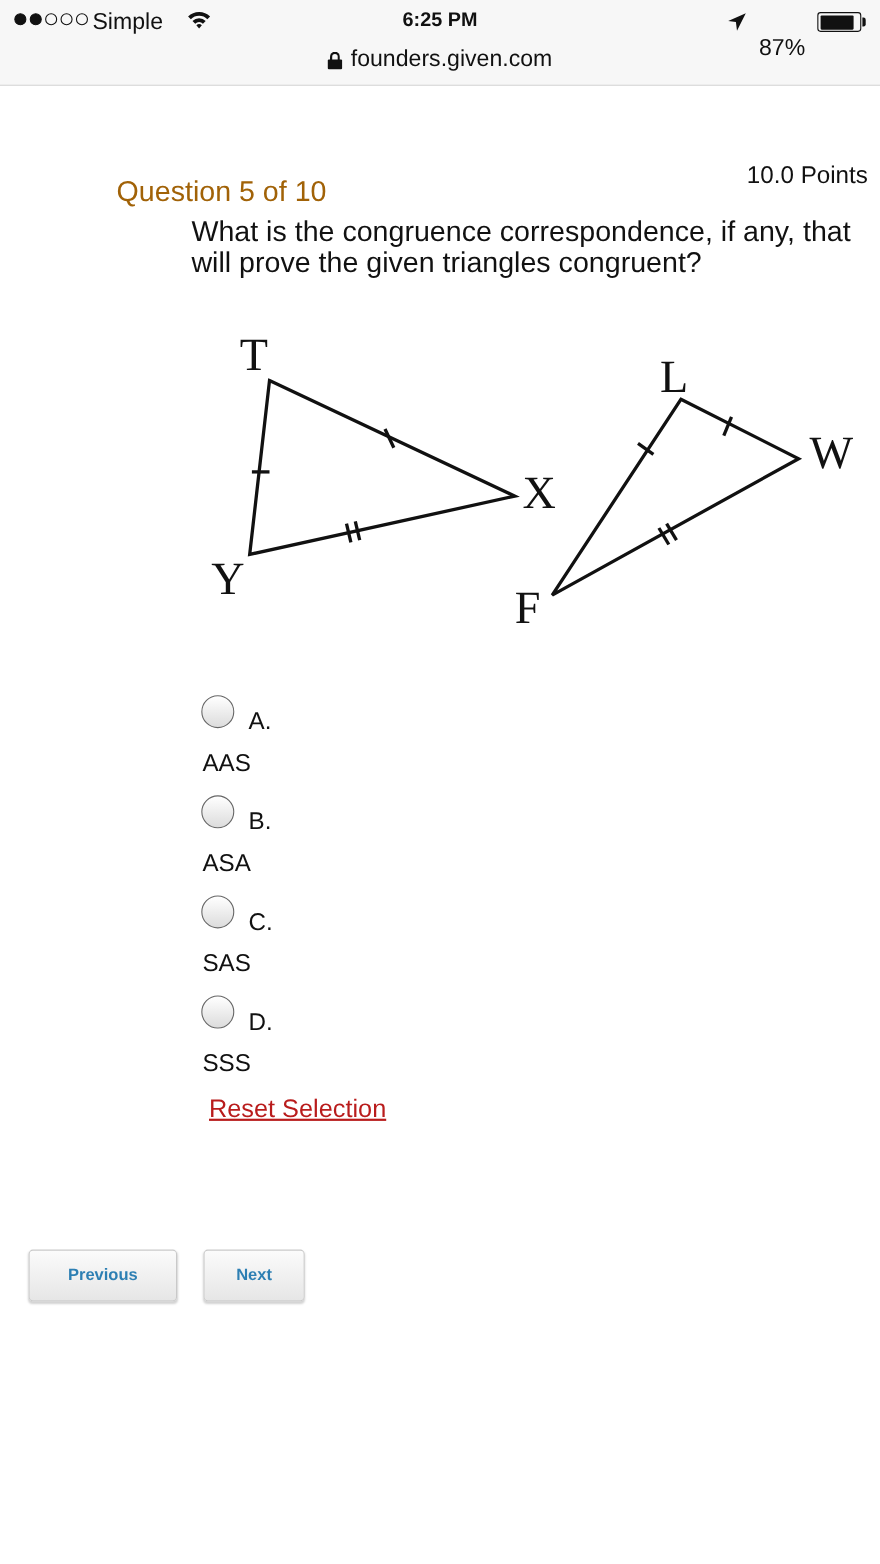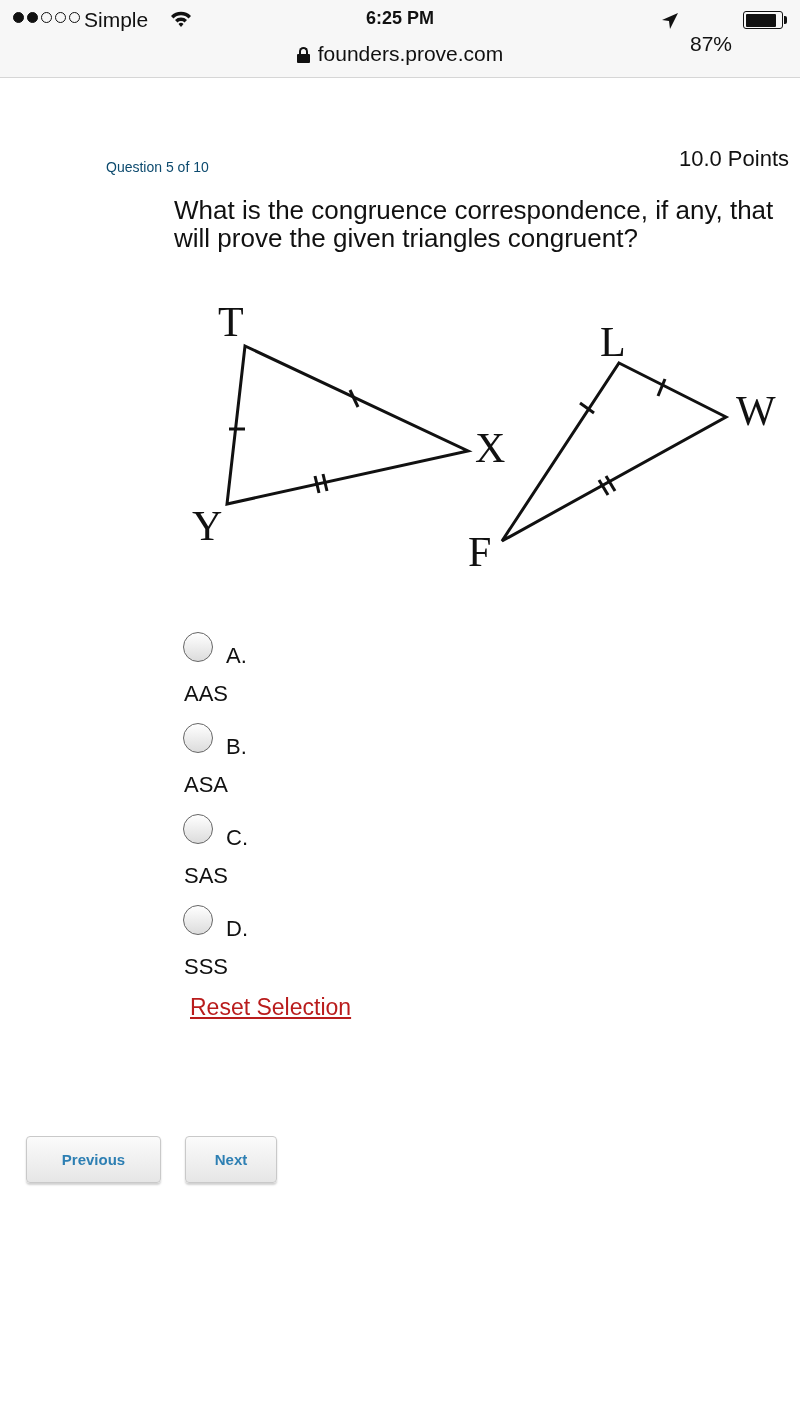--- a/index.html
+++ b/index.html
@@ -18,21 +18,21 @@
     .battery-pct { position: absolute; left: 690px; top: 8px; font-size: 21px; margin-top: 24px; }
     .battery { position: absolute; left: 743px; top: 11px; width: 40px; height: 18px; border: 1.3px solid #111; border-radius: 3px; padding: 1.5px; }
     .battery .fill { width: 87%; height: 100%; background: #111; border-radius: 1px; }
     .battery-tip { position: absolute; left: 784px; top: 16px; width: 3px; height: 8px; background: #111; border-radius: 0 2px 2px 0; }
 
     .url-bar { position: absolute; left: 0; top: 40px; width: 800px; height: 28px; display: flex; justify-content: center; align-items: center; gap: 8px; font-size: 21px; }
     .lock { display: inline-block; position: relative; width: 13px; height: 16px; margin-top: 2px; }
     .lock .shackle { position: absolute; left: 2px; top: 0; width: 9px; height: 9px; border: 2px solid #111; border-bottom: none; border-radius: 5px 5px 0 0; }
     .lock .body { position: absolute; left: 0; top: 7px; width: 13px; height: 9px; background: #111; border-radius: 1px; }
 
-    .question-number { position: absolute; left: 106px; top: 159px; font-size: 14px; color: #0c4a6e; }
+    .question-number { position: absolute; left: 106px; top: 159px; font-size: 26px; color: #a16207; }
     .points { position: absolute; right: 11px; top: 146px; font-size: 22px; color: #111; }
     .prompt { position: absolute; left: 174px; top: 196px; width: 610px; font-size: 26px; line-height: 28px; color: #111; }
 
     .figure { position: absolute; left: 180px; top: 290px; width: 620px; height: 300px; }
     .figure svg { width: 620px; height: 300px; }
     .vlabel { font-family: "Liberation Serif", serif; font-size: 42px; fill: #111; }
 
     .options { position: absolute; left: 183px; top: 632px; }
     .option { position: absolute; left: 0; width: 300px; height: 90px; }
     .radio { position: absolute; left: 0; top: 0; width: 30px; height: 30px; border-radius: 50%; border: 1.5px solid #666; background: linear-gradient(#ffffff, #dcdcdc); cursor: pointer; }
@@ -75,21 +75,21 @@
     <div class="battery">
         <div class="fill"></div>
       </div>
     <div class="battery-tip"></div>
   </div>
   <div class="url-bar">
     <span class="lock">
         <span class="shackle"></span>
         <span class="body"></span>
       </span>
-    <span>founders.prove.com</span>
+    <span>founders.given.com</span>
   </div>
 </div>
 
 <div class="question-number">Question 5 of 10</div>
 <div class="points">10.0 Points</div>
 <div class="prompt">What is the congruence correspondence, if any, that will prove the given triangles congruent?</div>
 
 <div class="figure">
   <svg viewBox="0 0 620 300">
     <g stroke="#111" stroke-width="3" fill="none" stroke-linejoin="miter">

